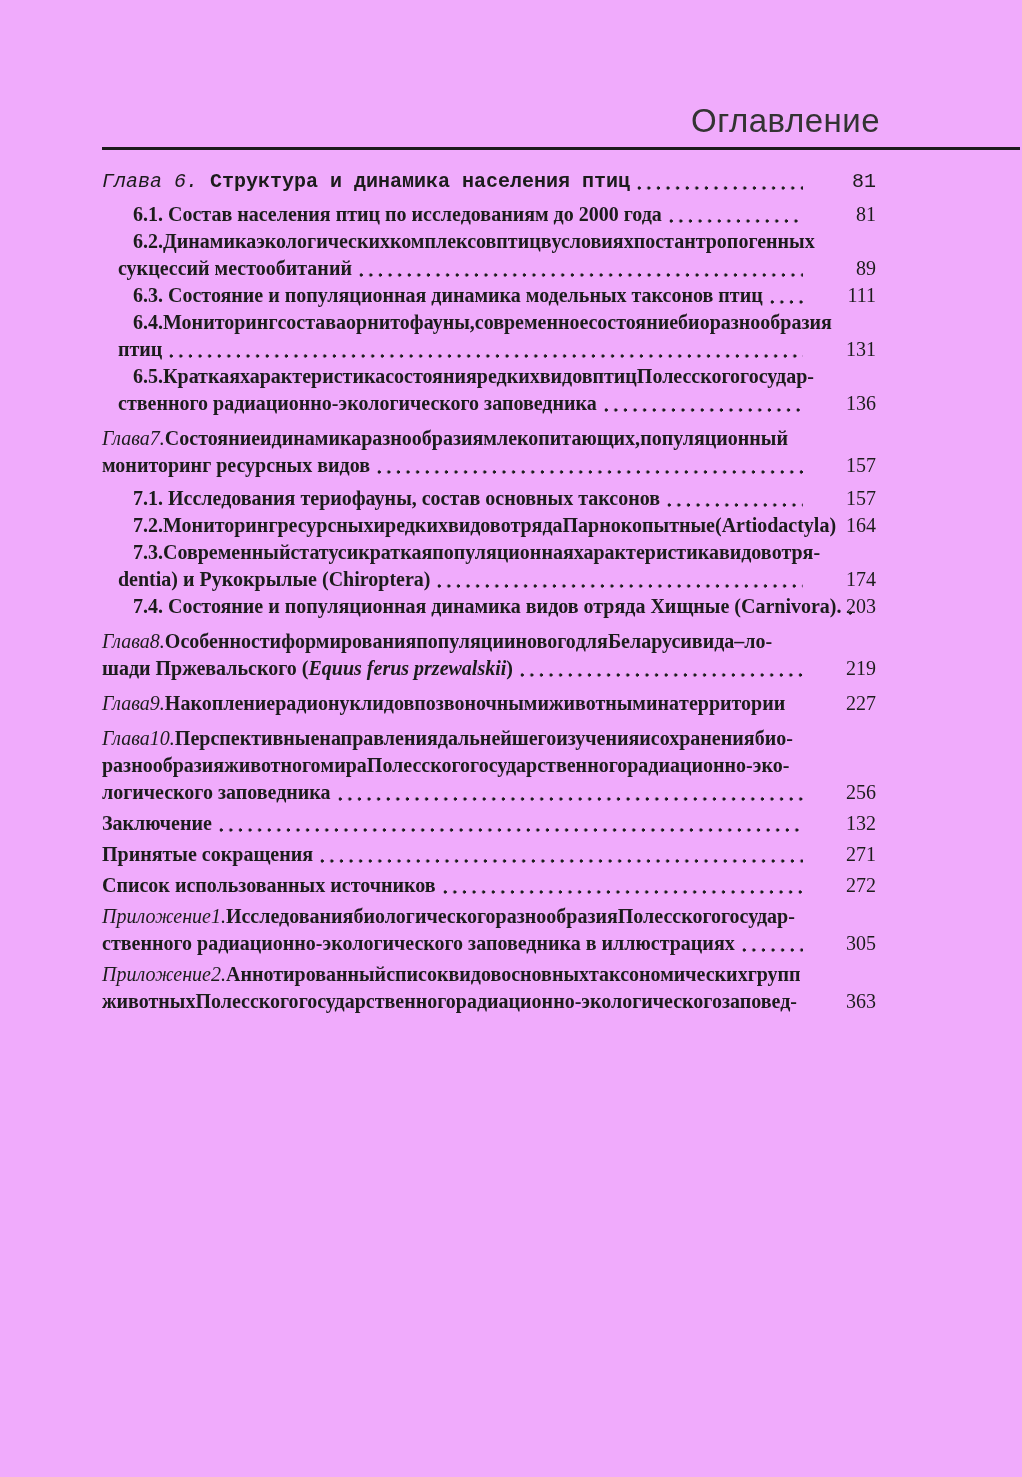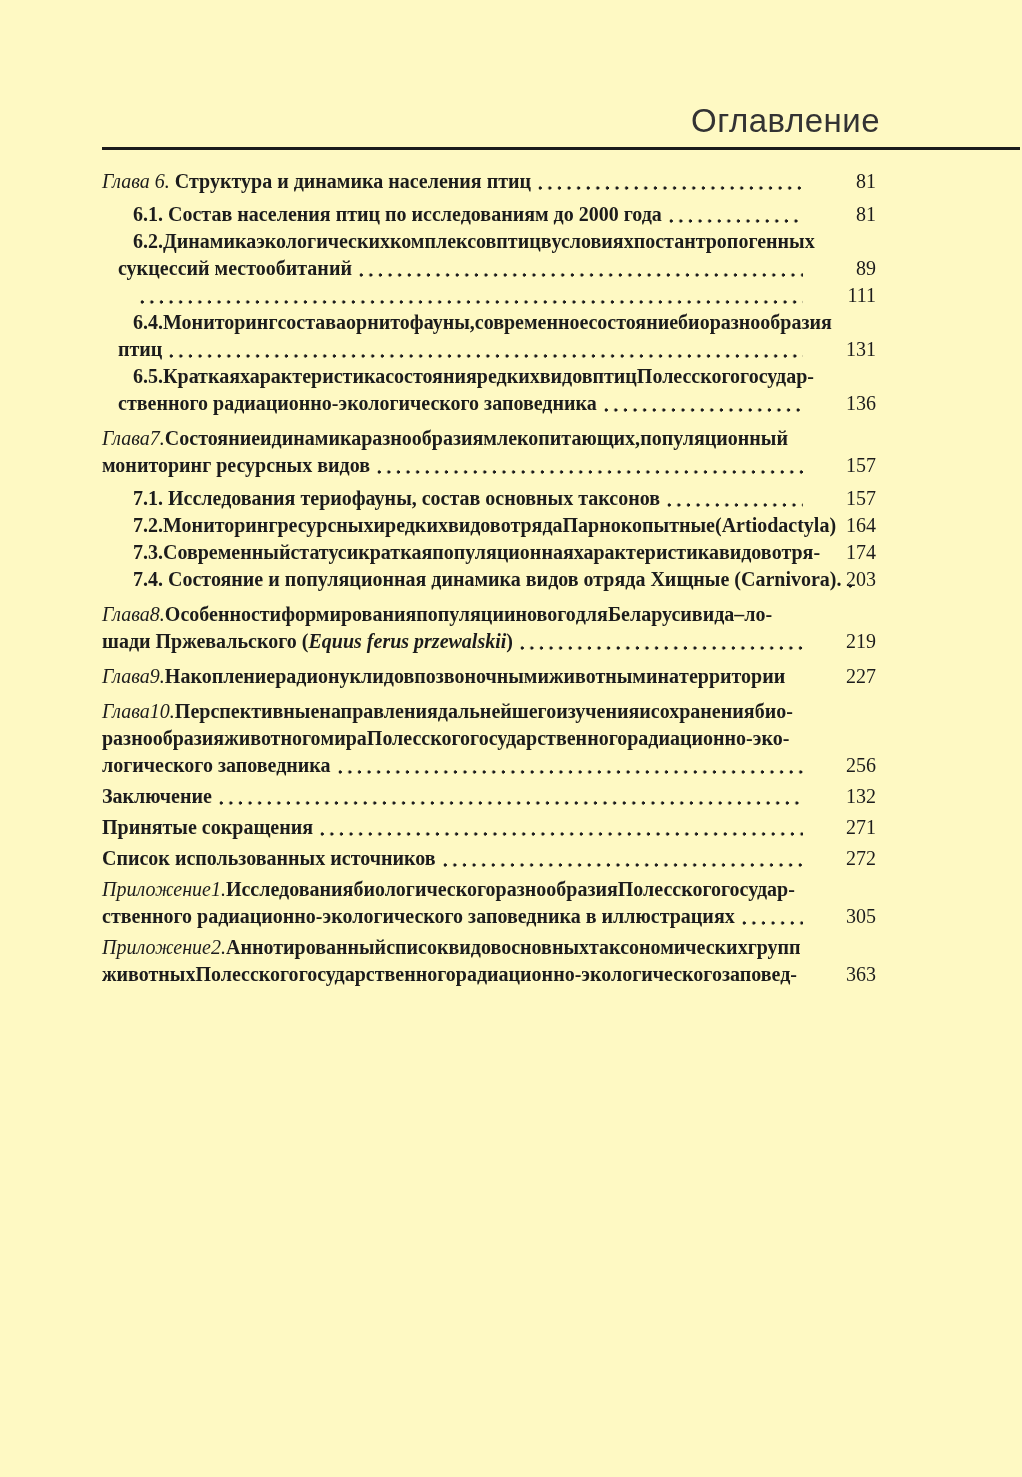--- a/index.html
+++ b/index.html
@@ -7,21 +7,21 @@
   body {
     width: 1022px; height: 1477px;
     background: #ffffff;
     font-family: "Liberation Serif", serif;
   }
   .page {
     position: relative;
     width: 1022px; height: 1477px;
     box-sizing: border-box;
     padding-top: 103px;
-    background: #fef9c3;
+    background: #f0abfc;
     overflow: hidden;
   }
   .page-header {
     font-family: "Liberation Sans", sans-serif;
     font-weight: 400;
     font-size: 33px;
     line-height: 36px;
     letter-spacing: 0.5px;
     color: #333333;
     text-align: right;
@@ -37,21 +37,21 @@
     padding-left: 102px;
     padding-right: 146px;
     color: var(--ink);
     font-size: 20px;
     line-height: 27px;
   }
   .entry { display: flex; align-items: flex-end; }
   .entry-text { flex: 1 1 auto; min-width: 0; }
   .entry-page { flex: 0 0 70px; width: 70px; text-align: right; }
   .e-chapter { margin-top: 8px; }
-  .toc .entry:first-child { margin-top: 0; }
+  .toc .entry:first-child { margin-top: 0; font-family: Liberation Mono, monospace; }
   .e-sub { margin-left: 16px; }
   .e-sub.first { margin-top: 6px; }
   .e-alone { margin-top: 4px; }
   
   .jline { display: flex; justify-content: flex-start; white-space: nowrap; }
   .jline .w { flex: 0 0 auto; }
   .fl { padding-left: 15px; }
   
   .lastline { display: flex; align-items: baseline; }
   .lastline .t { white-space: nowrap; }
@@ -112,20 +112,21 @@
           <div class="lastline">
             <span class="t"><span class="s-n">сукцессий местообитаний</span></span>
             <span class="leader"></span>
           </div>
         </div>
         <div class="entry-page">89</div>
       </div>
       <div class="entry e-sub">
         <div class="entry-text">
           <div class="lastline fl">
+            <span class="t"><span class="s-n">6.3. Состояние и популяционная динамика модельных таксонов птиц</span></span>
             <span class="leader"></span>
           </div>
         </div>
         <div class="entry-page">111</div>
       </div>
       <div class="entry e-sub">
         <div class="entry-text">
           <div class="jline fl">
             <span class="w s-n">6.4.</span>
             <span class="w s-n">Мониторинг</span>
@@ -211,20 +212,24 @@
           <div class="jline fl">
             <span class="w s-n">7.3.</span>
             <span class="w s-n">Современный</span>
             <span class="w s-n">статус</span>
             <span class="w s-n">и</span>
             <span class="w s-n">краткая</span>
             <span class="w s-n">популяционная</span>
             <span class="w s-n">характеристика</span>
             <span class="w s-n">видов</span>
             <span class="w s-n">отря-</span>
+          </div>
+          <div class="lastline">
+            <span class="t"><span class="s-n">dentia) и Рукокрылые (Chiroptera)</span></span>
+            <span class="leader"></span>
           </div>
         </div>
         <div class="entry-page">174</div>
       </div>
       <div class="entry e-sub">
         <div class="entry-text">
           <div class="lastline fl">
             <span class="t"><span class="s-n">7.4. Состояние и популяционная динамика видов отряда Хищные (Carnivora).</span></span>
             <span class="leader"></span>
           </div>

